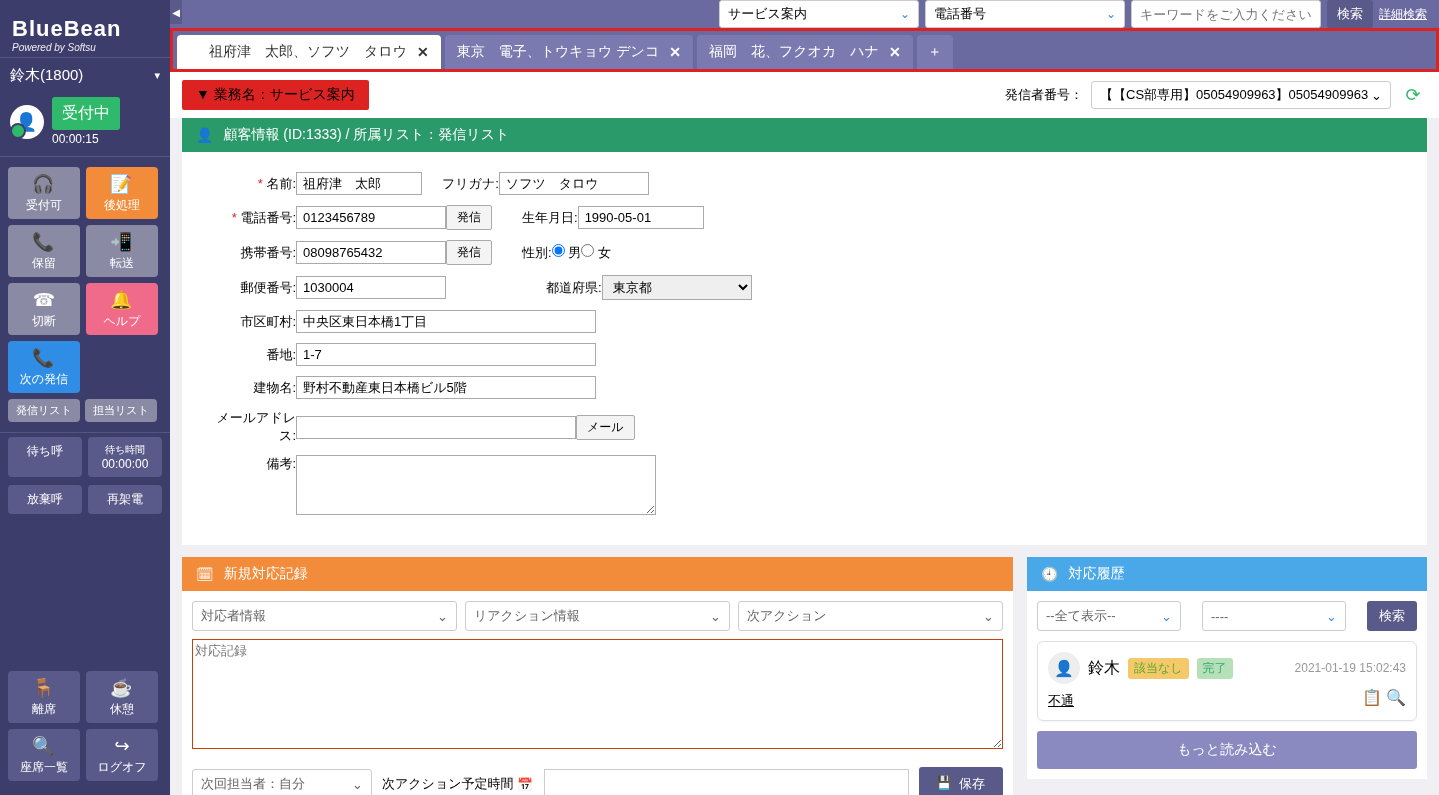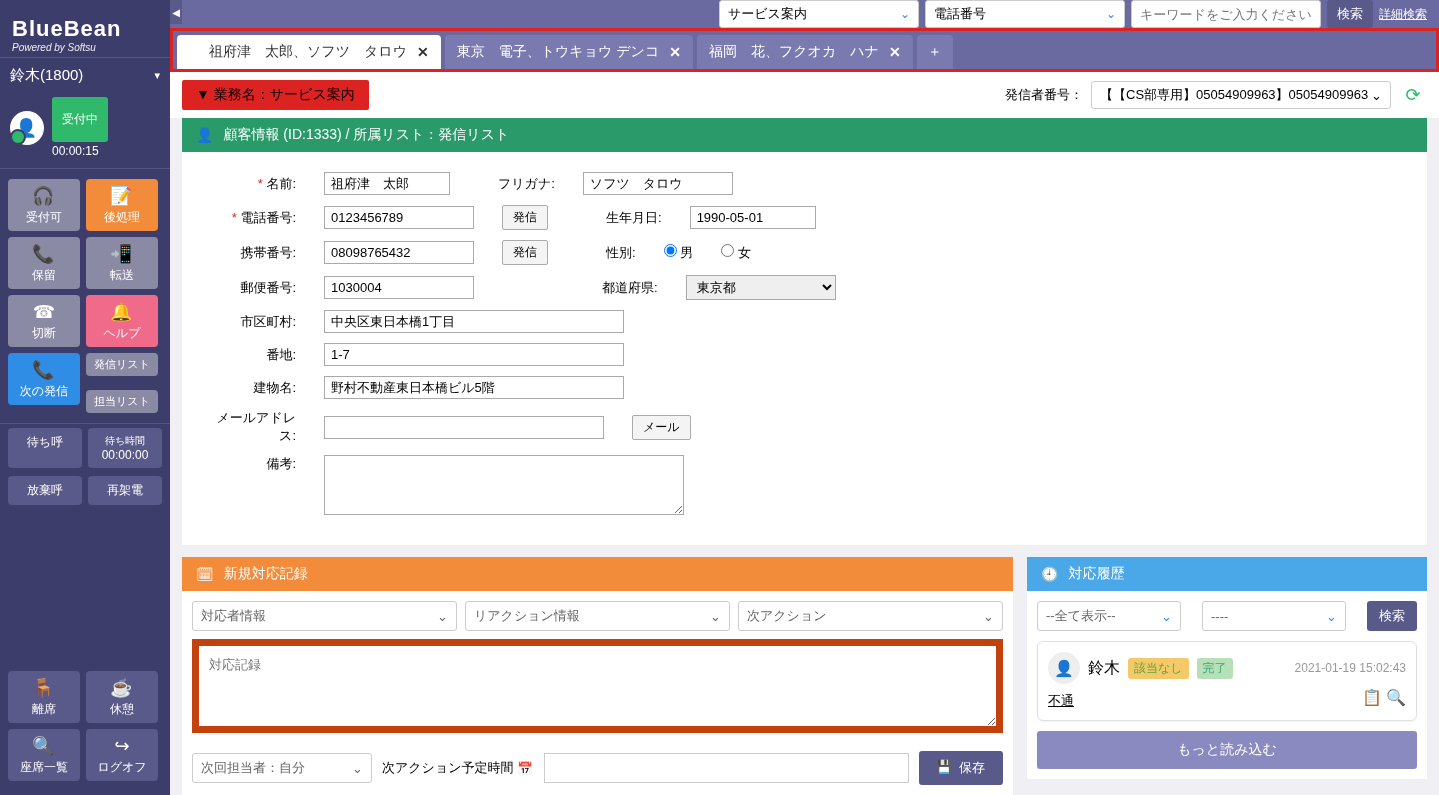--- a/index.html
+++ b/index.html
@@ -13,31 +13,31 @@
 .logo-main { font-size: 22px; font-weight: bold; letter-spacing: 1px; }
 .logo-sub { font-size: 10px; font-style: italic; opacity: .9; }
 .sidebar-sep { border: 0; border-top: 1px solid #555580; margin: 0; }
 .agent-row { display: flex; align-items: center; padding: 8px 10px; gap: 6px; }
 .agent-name { font-size: 15px; flex: 1; }
 .agent-caret { font-size: 11px; }
 .status-row { display: flex; align-items: center; gap: 8px; padding: 4px 10px 10px; }
 .avatar { width: 34px; height: 34px; border-radius: 50%; background: #fff; display: flex; align-items: center; justify-content: center; font-size: 18px; position: relative; }
 .avatar::after { content: ""; position: absolute; bottom: 0; left: 0; width: 12px; height: 12px; border-radius: 50%; background: #2fb96a; border: 2px solid #3d3d6b; }
 .status-info { display: flex; flex-direction: column; gap: 2px; }
-.status-badge { background: #2fb96a; color: #fff; font-size: 12px; padding: 14px 10px; border-radius: 3px; text-align: center; }
+.status-badge { background: #2fb96a; color: #fff; font-size: 16px; padding: 6px 10px; border-radius: 3px; text-align: center; }
 .status-time { font-size: 12px; }
 
 .btn-grid { padding: 10px 8px; display: flex; flex-wrap: wrap; gap: 6px; }
 .grid-btn { width: 72px; height: 52px; border-radius: 4px; display: flex; flex-direction: column; align-items: center; justify-content: center; gap: 2px; font-size: 12px; color: #fff; cursor: pointer; }
 .grid-btn .icon { font-size: 18px; }
 .grey { background: #8a8aa5; }
 .orange { background: #f28c3a; }
 .pink { background: #f06a8a; }
 .blue { background: #2f8de6; }
-.mini-btns { display: flex; flex-direction: column; gap: 14px; }
+.mini-btns { display: flex; flex-direction: row; gap: 5px; }
 .mini-btn { width: 72px; height: 23px; border-radius: 4px; display: flex; align-items: center; justify-content: center; font-size: 11px; }
 
 .queue-row { display: flex; gap: 6px; padding: 4px 8px; }
 .queue-btn { flex: 1; background: #5a5a8a; border-radius: 4px; padding: 6px 4px; font-size: 12px; text-align: center; cursor: pointer; }
 .queue-btn .small { font-size: 10px; display: block; }
 
 .bottom-grid { margin-top: auto; padding: 10px 8px 14px; display: flex; flex-wrap: wrap; gap: 6px; }
 .bottom-btn { width: 72px; height: 52px; background: #5a5a8a; border-radius: 4px; display: flex; flex-direction: column; align-items: center; justify-content: center; gap: 2px; font-size: 12px; cursor: pointer; }
 .bottom-btn .icon { font-size: 18px; }
 
@@ -64,38 +64,38 @@
 .bizrow { display: flex; align-items: center; justify-content: space-between; padding: 8px 12px; background: #fff; }
 .biz-tag { background: #d22; color: #000000; padding: 6px 14px; font-size: 14px; border-radius: 2px; }
 .caller-row { display: flex; align-items: center; gap: 8px; font-size: 13px; }
 .caller-select { height: 28px; min-width: 300px; border: 1px solid #ccc; border-radius: 3px; padding: 0 8px; display: flex; align-items: center; justify-content: space-between; cursor: pointer; }
 .refresh-btn { width: 28px; height: 28px; border: none; background: none; color: #2fb96a; font-size: 18px; cursor: pointer; }
 
 
 .content { padding: 0 12px 12px; display: flex; flex-direction: column; gap: 12px; }
 .panel-header { background: #2a9a6a; color: #fff; padding: 8px 14px; font-size: 14px; display: flex; align-items: center; gap: 10px; }
 .info-body { background: #fff; padding: 20px 24px; }
-.form-row { display: flex; align-items: center; gap: 28px; margin-bottom: 10px; font-size: 13px; }
+.form-row { display: flex; align-items: center; gap: 0; margin-bottom: 10px; font-size: 13px; }
 .form-label { width: 90px; text-align: right; }
 .form-label.req::before { content: "* "; color: #d22; }
 .form-input { border: 1px solid #aaa; padding: 3px 6px; font-size: 13px; }
 .w130 { width: 126px; } .w150 { width: 150px; } .w300 { width: 300px; }
 .call-btn { border: 1px solid #aaa; background: #f4f4f4; padding: 3px 10px; font-size: 12px; cursor: pointer; border-radius: 2px; }
 .memo { width: 360px; height: 60px; border: 1px solid #aaa; resize: both; }
 
 
 .lower { display: flex; gap: 14px; }
 .record-panel { flex: 1; }
 .history-panel { width: 400px; }
 .rec-header { background: #f28c3a; color: #fff; padding: 8px 14px; font-size: 14px; display: flex; align-items: center; gap: 10px; }
 .hist-header { background: #4aa8e8; color: #fff; padding: 8px 14px; font-size: 14px; display: flex; align-items: center; gap: 10px; }
 .rec-body, .hist-body { background: #fff; padding: 10px; }
 .rec-selects { display: flex; gap: 8px; margin-bottom: 8px; }
 .rec-select { flex: 1; height: 30px; border: 1px solid #ccc; border-radius: 3px; padding: 0 8px; display: flex; align-items: center; justify-content: space-between; font-size: 13px; color: #666; cursor: pointer; }
-.rec-textarea { width: 100%; height: 94px; border: 7px solid #c2410c; padding: 10px; font-size: 13px; resize: vertical; }
+.rec-textarea { width: 100%; height: 110px; border: 1px solid #c2410c; padding: 2px; font-size: 13px; resize: vertical; }
 .rec-footer { display: flex; align-items: center; gap: 10px; margin-top: 14px; }
 .save-btn { background: #5a5a8a; color: #fff; border: none; padding: 8px 18px; border-radius: 3px; font-size: 13px; display: flex; gap: 6px; cursor: pointer; }
 .next-input { flex: 1; border: 1px solid #ccc; height: 30px; padding: 0 8px; }
 .next-label { font-size: 13px; display: flex; align-items: center; gap: 4px; }
 
 .hist-filter { display: flex; gap: 21px; margin-bottom: 10px; }
 .hist-card { border: 1px solid #e0e0e0; border-radius: 6px; padding: 10px; box-shadow: 0 1px 2px rgba(0,0,0,.05); }
 .hist-card-top { display: flex; align-items: center; gap: 8px; }
 .mini-avatar { width: 32px; height: 32px; border-radius: 50%; background: #eee; display: flex; align-items: center; justify-content: center; }
 .badge-o { background: #f5c96a; color: #5a3; padding: 2px 6px; border-radius: 3px; font-size: 12px; }

